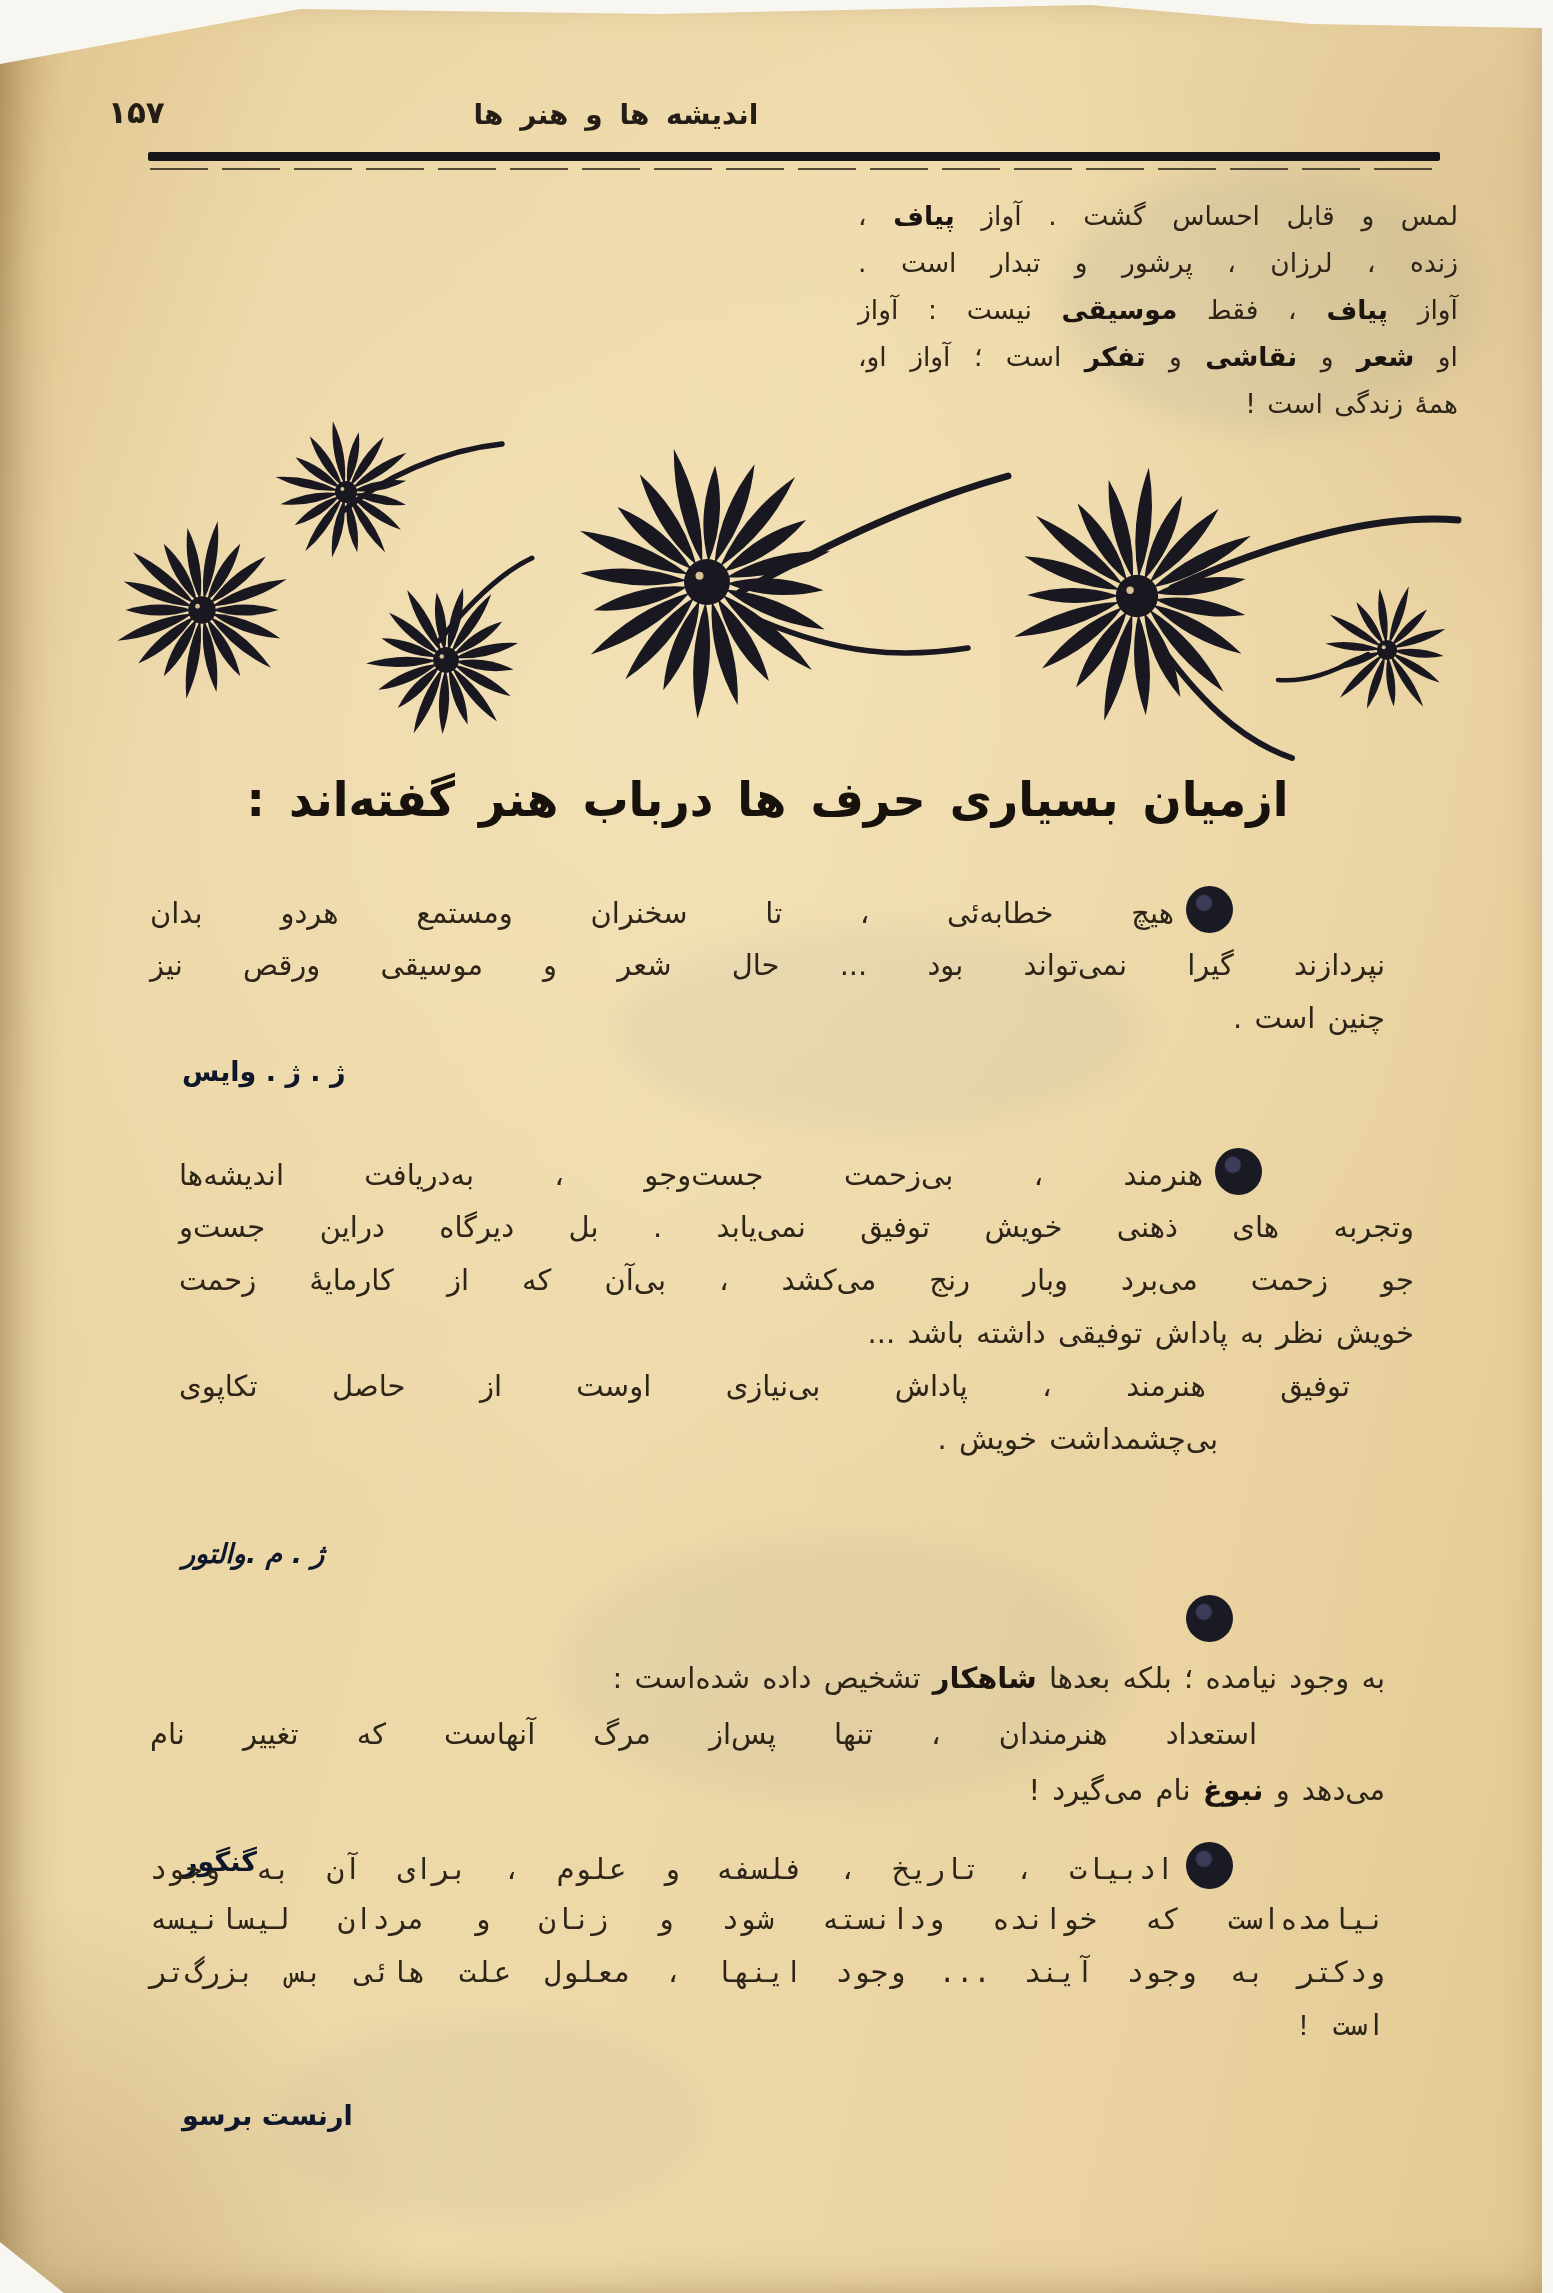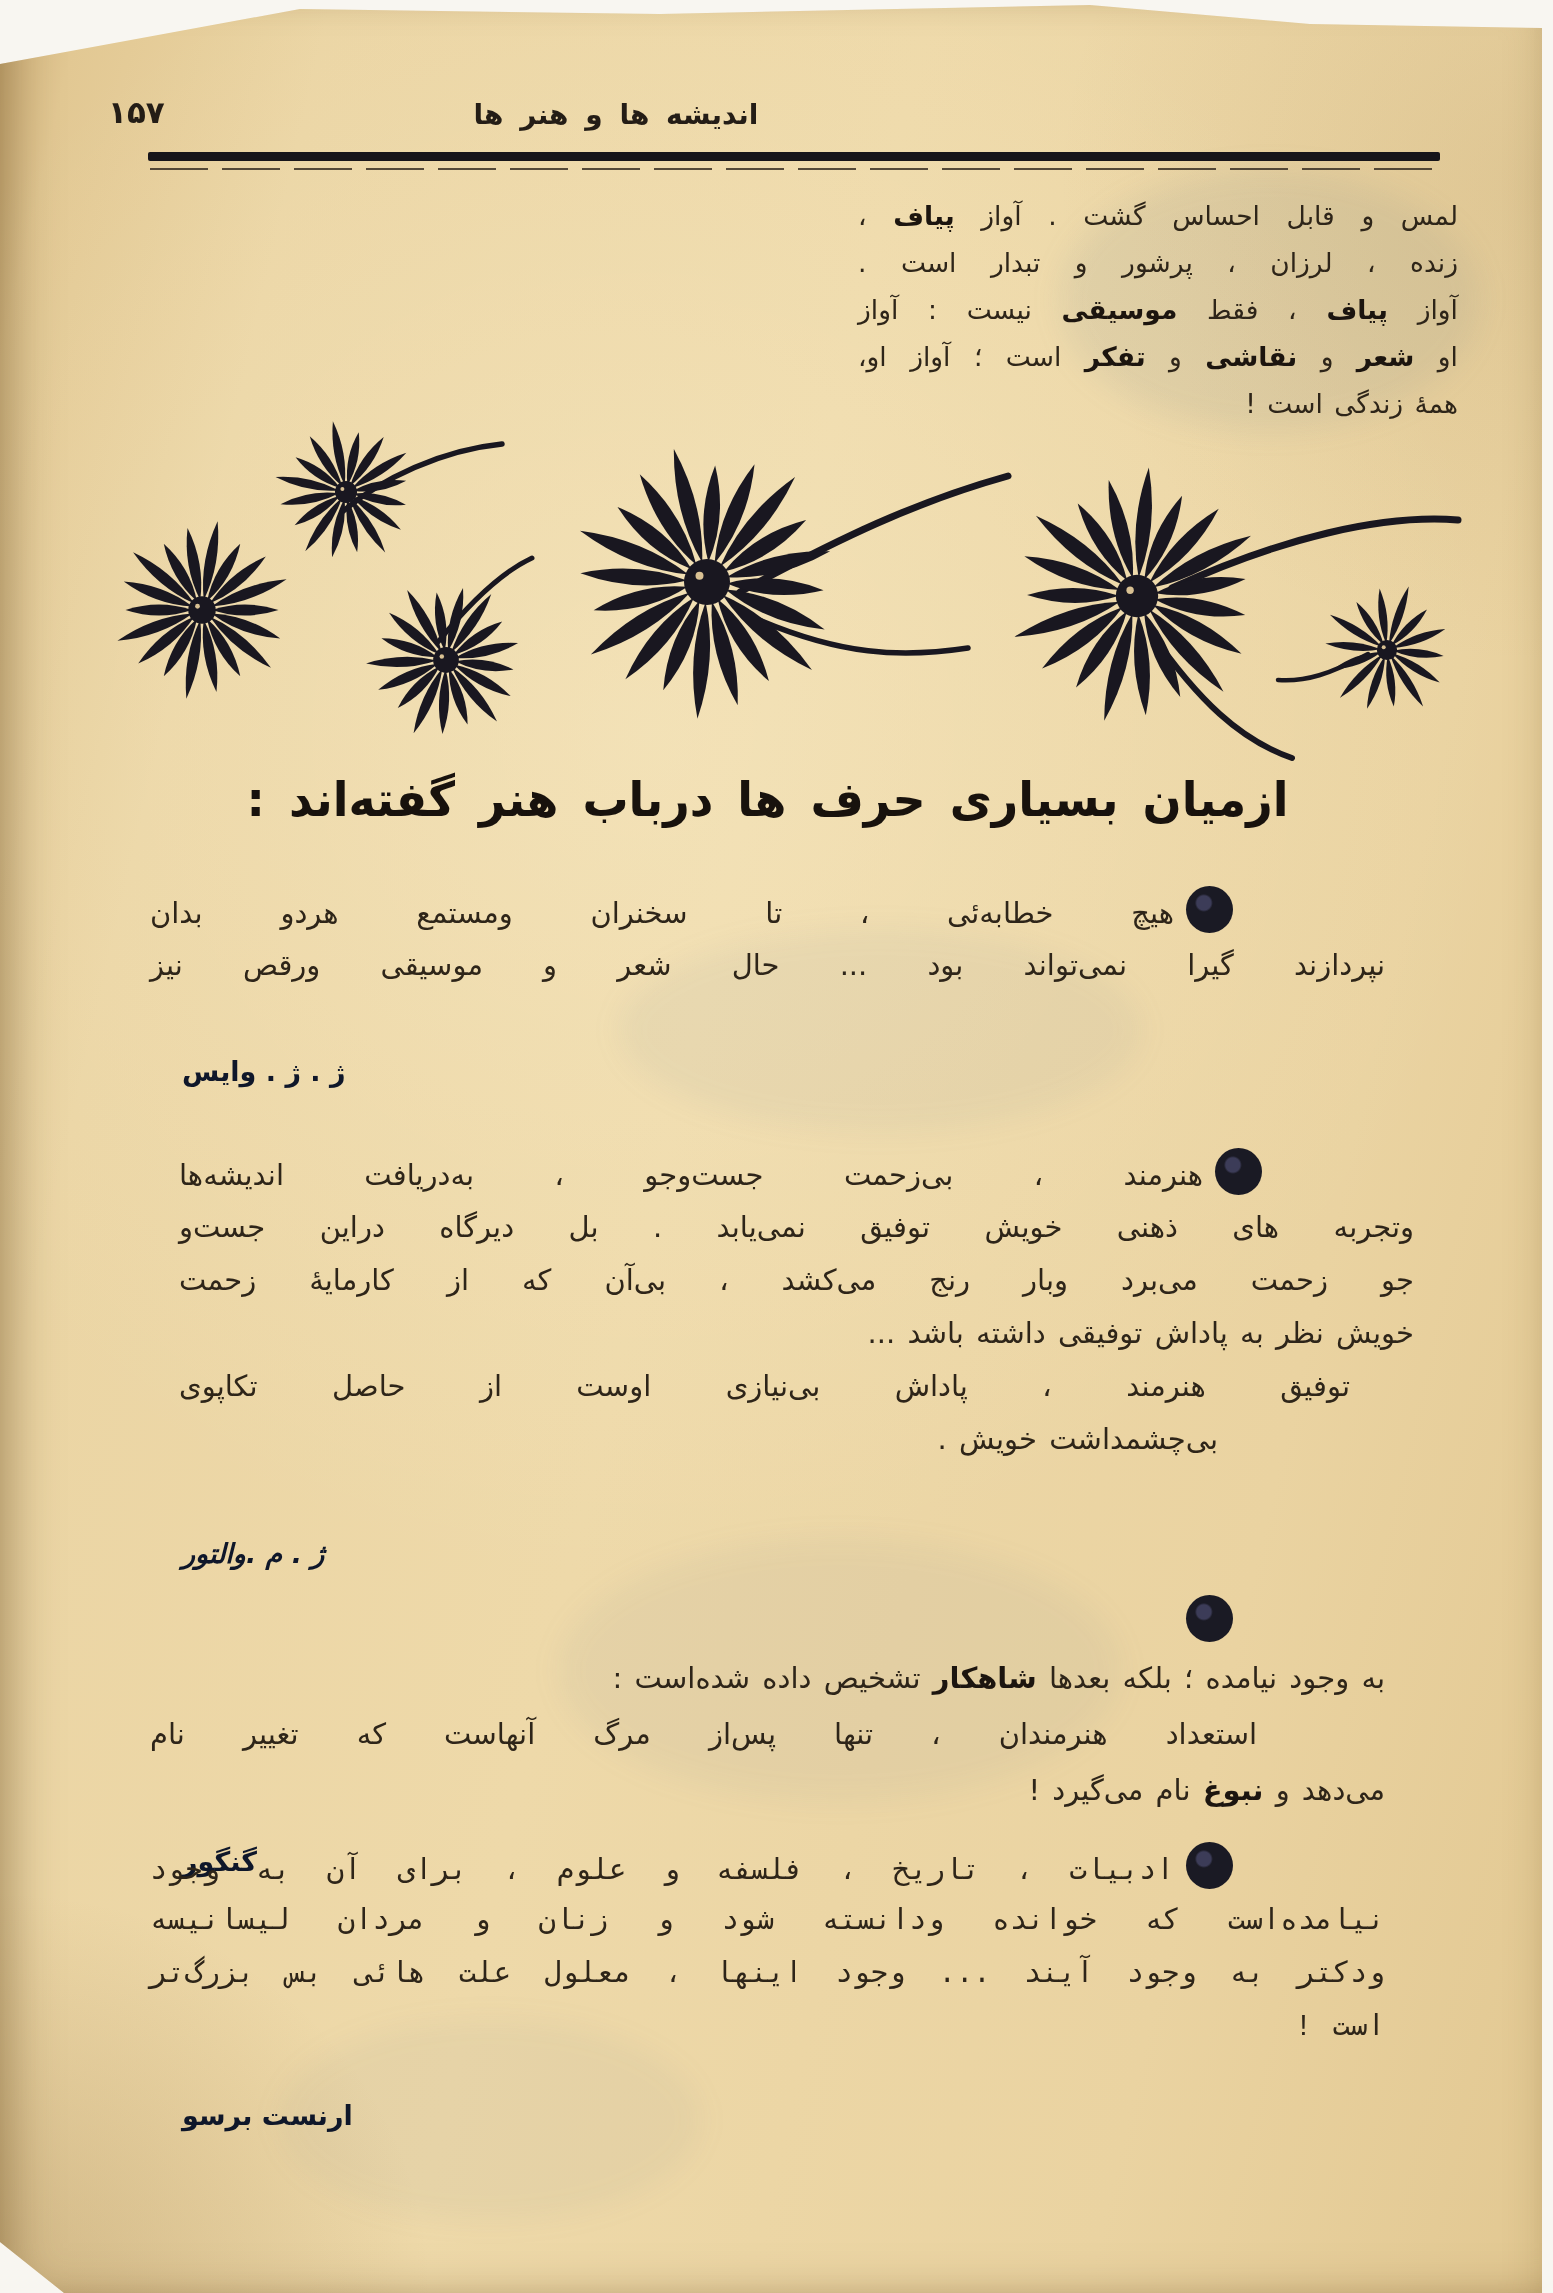--- a/index.html
+++ b/index.html
@@ -227,20 +227,21 @@
     </g>
 </svg>
 
 <div class="headline">ازمیان بسیاری حرف ها درباب هنر گفته‌اند :</div>
 
 <div class="q q1">
   <div class="ln first">
     <span class="bullet"></span><span><span>هیچ خطابه‌ئی ، تا سخنران ومستمع هردو بدان</span></span>
   </div>
   <div class="ln"><span>نپردازند گیرا نمی‌تواند بود ... حال شعر و موسیقی ورقص نیز</span></div>
+  <div class="ln endline"><span>چنین است .</span></div>
 </div>
 <div class="author a1">ژ . ژ . وایس</div>
 
 <div class="q q2">
   <div class="ln first">
     <span class="bullet"></span><span><span>هنرمند ، بی‌زحمت جست‌وجو ، به‌دریافت اندیشه‌ها</span></span>
   </div>
   <div class="ln"><span>وتجربه های ذهنی خویش توفیق نمی‌یابد . بل دیرگاه دراین جست‌و</span></div>
   <div class="ln"><span>جو زحمت می‌برد وبار رنج می‌كشد ، بی‌آن كه از كارمایهٔ زحمت</span></div>
   <div class="ln endline"><span>خویش نظر به پاداش توفیقی داشته باشد ...</span></div>

